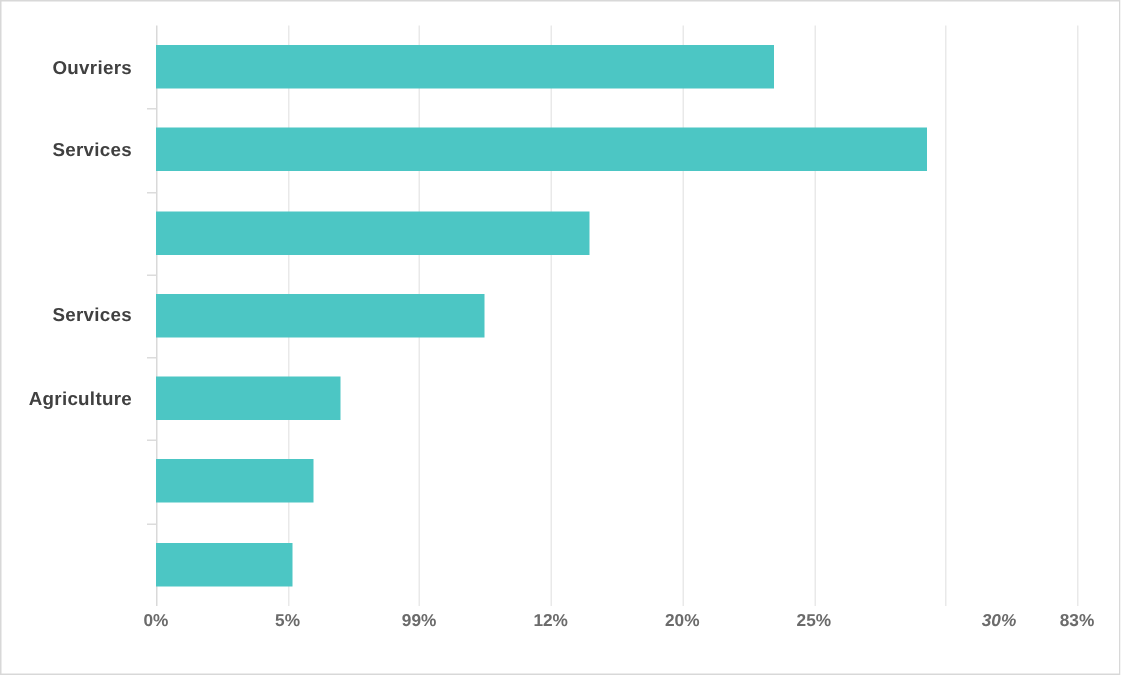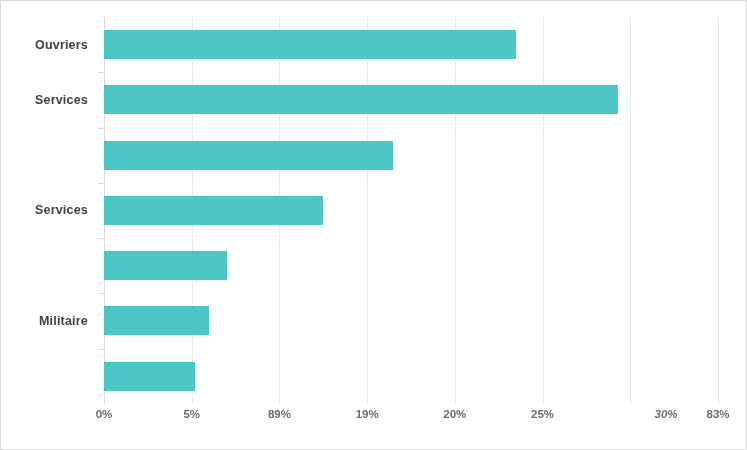--- a/index.html
+++ b/index.html
@@ -115,21 +115,21 @@
 </style>
 </head>
 <body>
 
 <div class="figure">
 
   <div class="ylabels">
       <div class="ylabel" style="top: 0px;">Ouvriers</div>
       <div class="ylabel" style="top: 55.2857px;">Services</div>
       <div class="ylabel" style="top: 165.857px;">Services</div>
-      <div class="ylabel" style="top: 276.429px;">Militaire</div>
+      <div class="ylabel" style="top: 221.143px;">Agriculture</div>
     </div>
 
   <div id="yticks">
       <div class="ytick" style="top: 71.2857px;"></div>
       <div class="ytick" style="top: 126.571px;"></div>
       <div class="ytick" style="top: 181.857px;"></div>
       <div class="ytick" style="top: 237.143px;"></div>
       <div class="ytick" style="top: 292.429px;"></div>
       <div class="ytick" style="top: 347.714px;"></div>
     </div>
@@ -166,21 +166,21 @@
         </div>
         <div class="row" style="top: 331.714px;">
           <div class="bar" title="Autres 5.2%" style="width: 91.2229px; background: rgb(76, 198, 196);"></div>
         </div>
       </div>
   </div>
 
   <div class="xlabels" id="xlabels">
       <div class="xlabel" style="left: 103px;">0%</div>
       <div class="xlabel" style="left: 190.714px;">5%</div>
-      <div class="xlabel" style="left: 278.429px;">89%</div>
-      <div class="xlabel" style="left: 366.143px;">19%</div>
+      <div class="xlabel" style="left: 278.429px;">99%</div>
+      <div class="xlabel" style="left: 366.143px;">12%</div>
       <div class="xlabel" style="left: 453.857px;">20%</div>
       <div class="xlabel" style="left: 541.571px;">25%</div>
       <div class="xlabel" style="left: 665px; font-style: italic;">30%</div>
       <div class="xlabel" style="left: 717px;">83%</div>
     </div>
 
 </div>
 
 </body></html>

